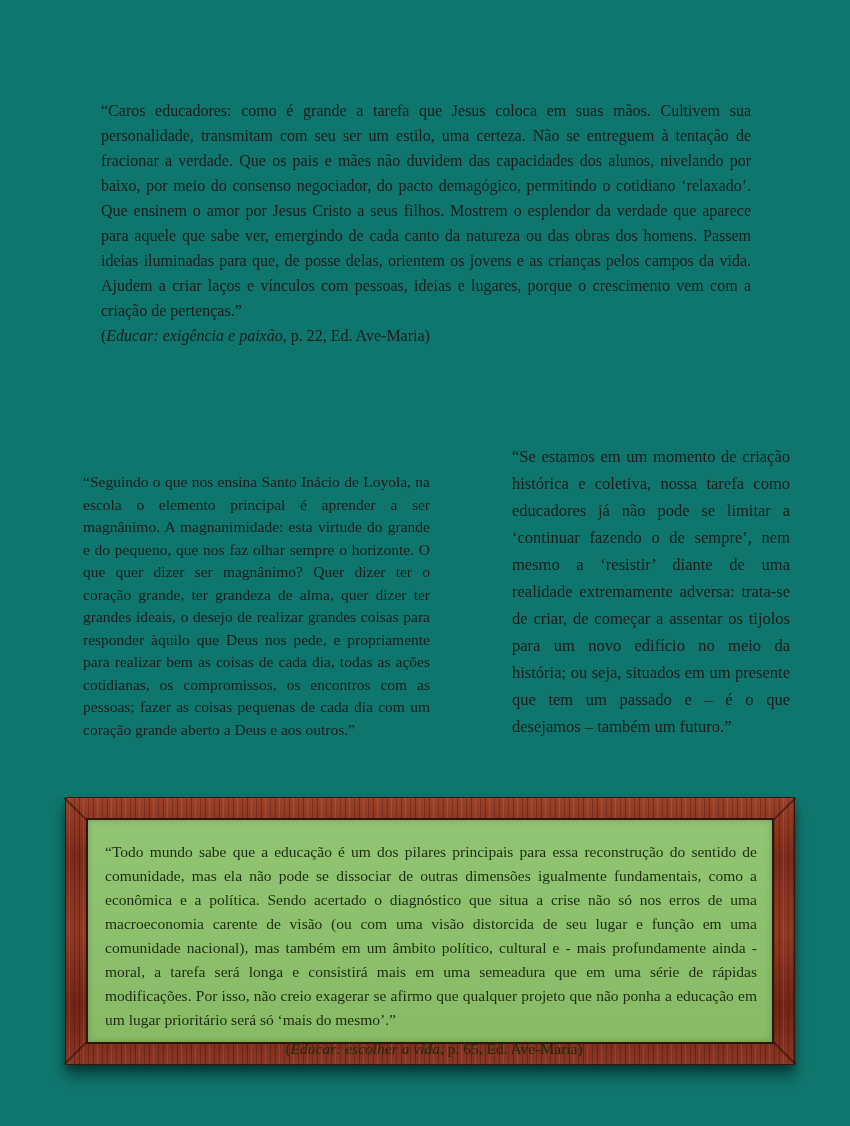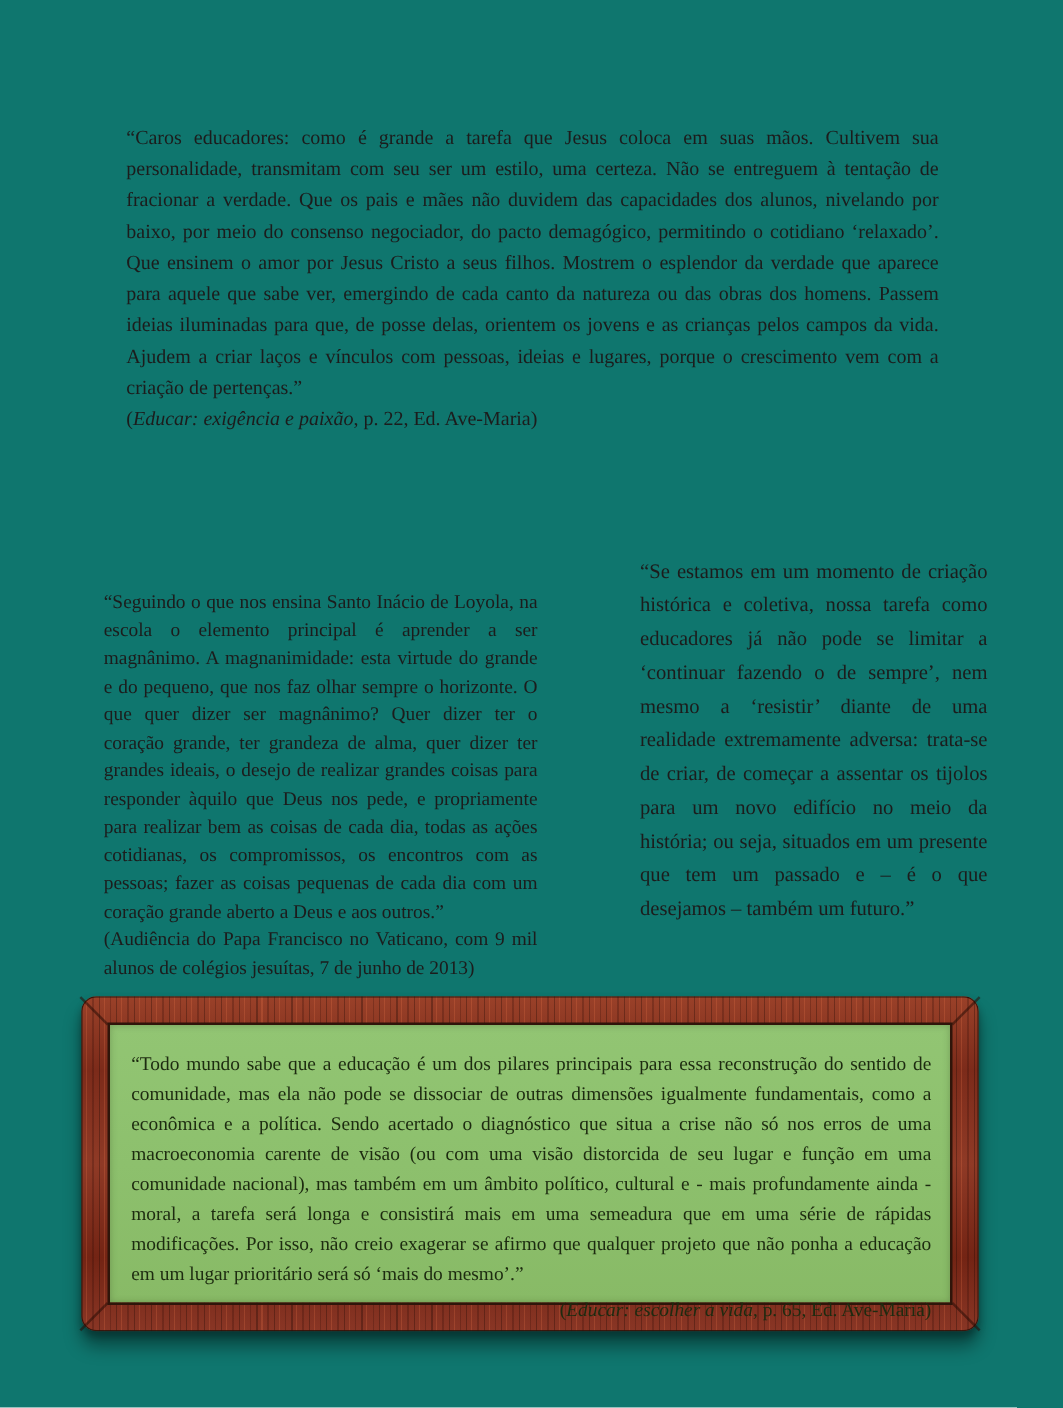--- a/index.html
+++ b/index.html
@@ -33,32 +33,33 @@
   .col-right {
     position: absolute;
     left: 512px; top: 443px; width: 278px;
     font-size: 16.5px; line-height: 27px;
   }
 
   
   .board {
     position: absolute;
     left: 65px; top: 797px; width: 718px; height: 268px;
-    border-radius: 12px;
+    border-radius: 2px;
     background-color: #7c2b1a;
     background-image:
       repeating-linear-gradient(90deg,
         rgba(20,5,2,.30) 0 1px, rgba(0,0,0,0) 1px 4px,
         rgba(255,130,80,.20) 4px 5px, rgba(0,0,0,0) 5px 9px,
         rgba(40,8,4,.24) 9px 10px, rgba(0,0,0,0) 10px 14px),
       linear-gradient(180deg, #9a4129 0%, #7c2b1a 22%, #8f3a26 50%, #732414 78%, #893625 100%);
     box-shadow:
       inset 0 0 0 1px rgba(43,16,8,.85),
       0 12px 14px rgba(0,0,0,.38),
       0 4px 6px rgba(0,0,0,.25);
+    padding-left: 12px;
   }
   .miter {
     position: absolute; width: 31px; height: 2px;
     background: rgba(40,12,6,.55);
   }
   .miter.tl { left: 0; top: 0; transform-origin: 0 0; transform: rotate(45deg); }
   .miter.tr { right: 0; top: 0; transform-origin: 100% 0; transform: rotate(-45deg); }
   .miter.bl { left: 0; bottom: 0; transform-origin: 0 100%; transform: rotate(-45deg); }
   .miter.br { right: 0; bottom: 0; transform-origin: 100% 100%; transform: rotate(45deg); }
   .board-panel {
@@ -67,37 +68,36 @@
     background: linear-gradient(180deg, #92c573 0%, #8dc06d 50%, #88ba66 100%);
     border: 2px solid #2f150a;
     box-shadow: inset 0 0 6px rgba(30,40,15,.25);
   }
   .board-text {
     position: absolute;
     left: 17px; right: 15px; top: 20px;
     font-size: 15.5px; line-height: 24px;
     color: #1d2b10;
   }
-  .board-text .cite { text-align: right; margin-top: 5px; padding-left: 6px; }
+  .board-text .cite { text-align: center; margin-top: 5px; padding-left: 6px; }
 </style>
 </head>
 <body>
 
 <div class="page">
 
   <section class="opening">
     <p class="jtext">“Caros educadores: como é grande a tarefa que Jesus coloca em suas mãos. Cultivem sua personalidade, transmitam com seu ser um estilo, uma certeza. Não se entreguem à tentação de fracionar a verdade. Que os pais e mães não duvidem das capacidades dos alunos, nivelando por baixo, por meio do consenso negociador, do pacto demagógico, permitindo o cotidiano ‘relaxado’. Que ensinem o amor por Jesus Cristo a seus filhos. Mostrem o esplendor da verdade que aparece para aquele que sabe ver, emergindo de cada canto da natureza ou das obras dos homens. Passem ideias iluminadas para que, de posse delas, orientem os jovens e as crianças pelos campos da vida. Ajudem a criar laços e vínculos com pessoas, ideias e lugares, porque o crescimento vem com a criação de pertenças.”</p>
     <p class="cite">
       <span>(</span><span class="it">Educar: exigência e paixão</span><span>, p. 22, Ed. Ave-Maria)</span>
     </p>
   </section>
 
   <section class="col-left">
     <p class="jtext">“Seguindo o que nos ensina Santo Inácio de Loyola, na escola o elemento principal é aprender a ser magnânimo. A magnanimidade: esta virtude do grande e do pequeno, que nos faz olhar sempre o horizonte. O que quer dizer ser magnânimo? Quer dizer ter o coração grande, ter grandeza de alma, quer dizer ter grandes ideais, o desejo de realizar grandes coisas para responder àquilo que Deus nos pede, e propriamente para realizar bem as coisas de cada dia, todas as ações cotidianas, os compromissos, os encontros com as pessoas; fazer as coisas pequenas de cada dia com um coração grande aberto a Deus e aos outros.”</p>
-    <p class="jtext">(Audiência do Papa Francisco no Vaticano, com 9 mil alunos de colégios jesuítas, 7 de junho de 2013)</p>
   </section>
 
   <section class="col-right">
     <p class="jtext">“Se estamos em um momento de criação histórica e coletiva, nossa tarefa como educadores já não pode se limitar a ‘continuar fazendo o de sempre’, nem mesmo a ‘resistir’ diante de uma realidade extremamente adversa: trata-se de criar, de começar a assentar os tijolos para um novo edifício no meio da história; ou seja, situados em um presente que tem um passado e – é o que desejamos – também um futuro.”</p>
   </section>
 
   <section class="board">
     <div class="miter tl"></div>
     <div class="miter tr"></div>
     <div class="miter bl"></div>

